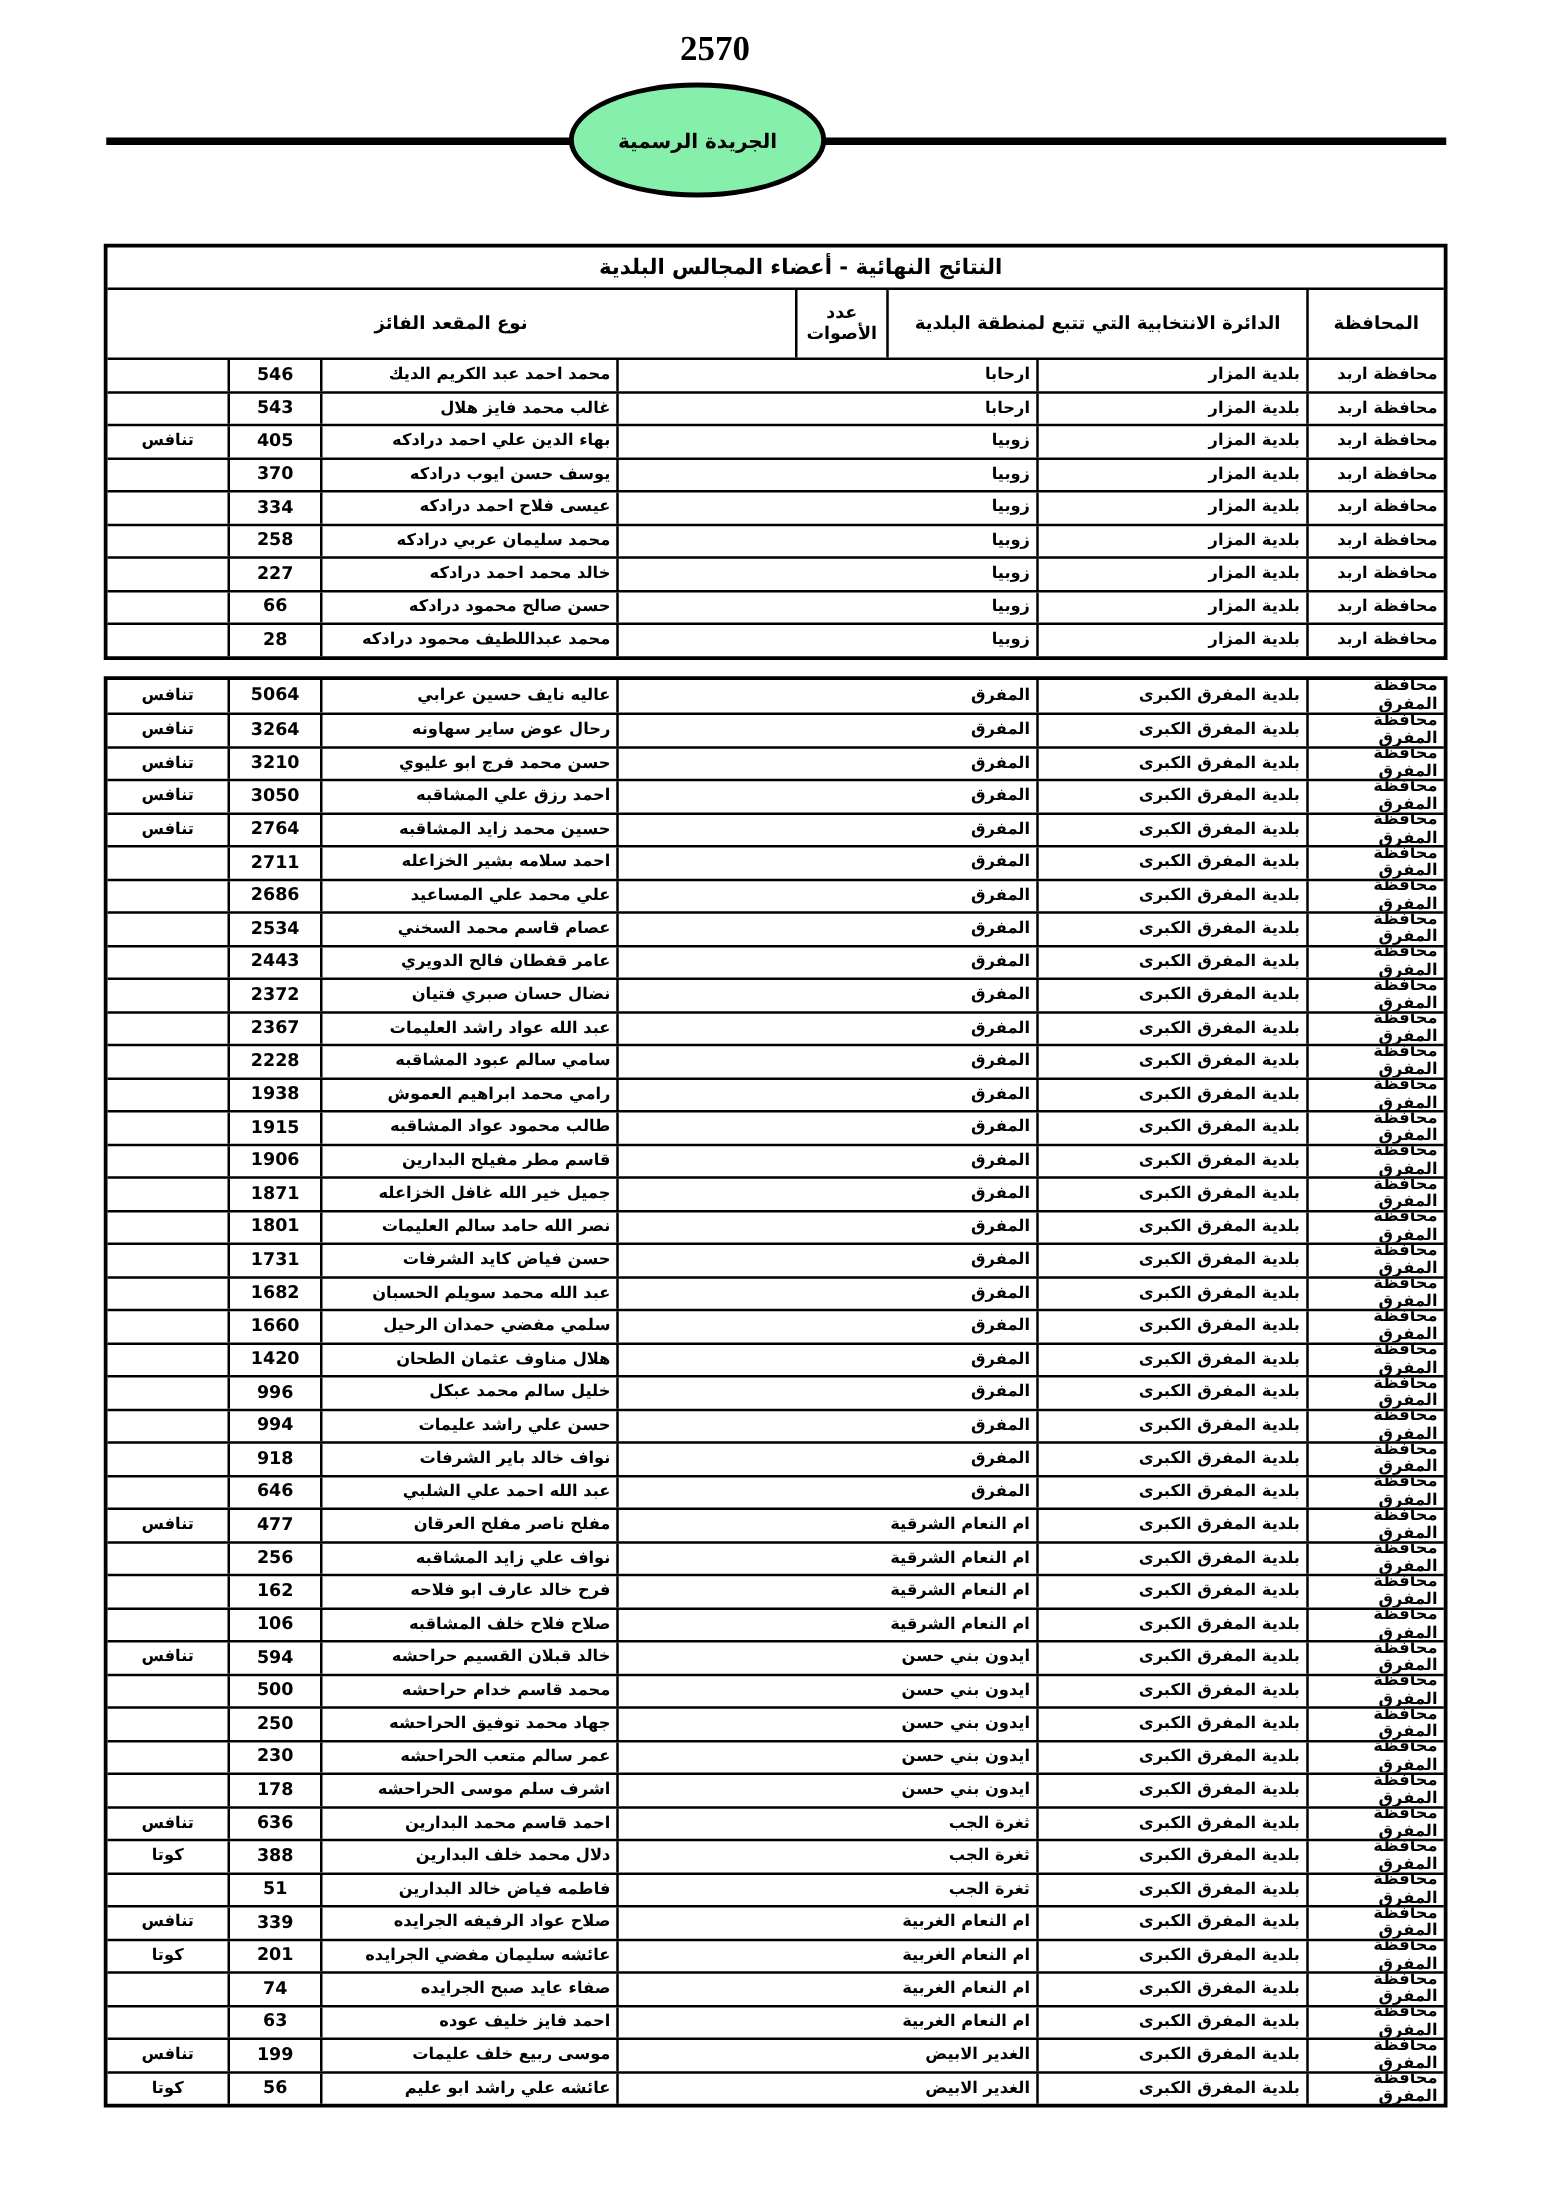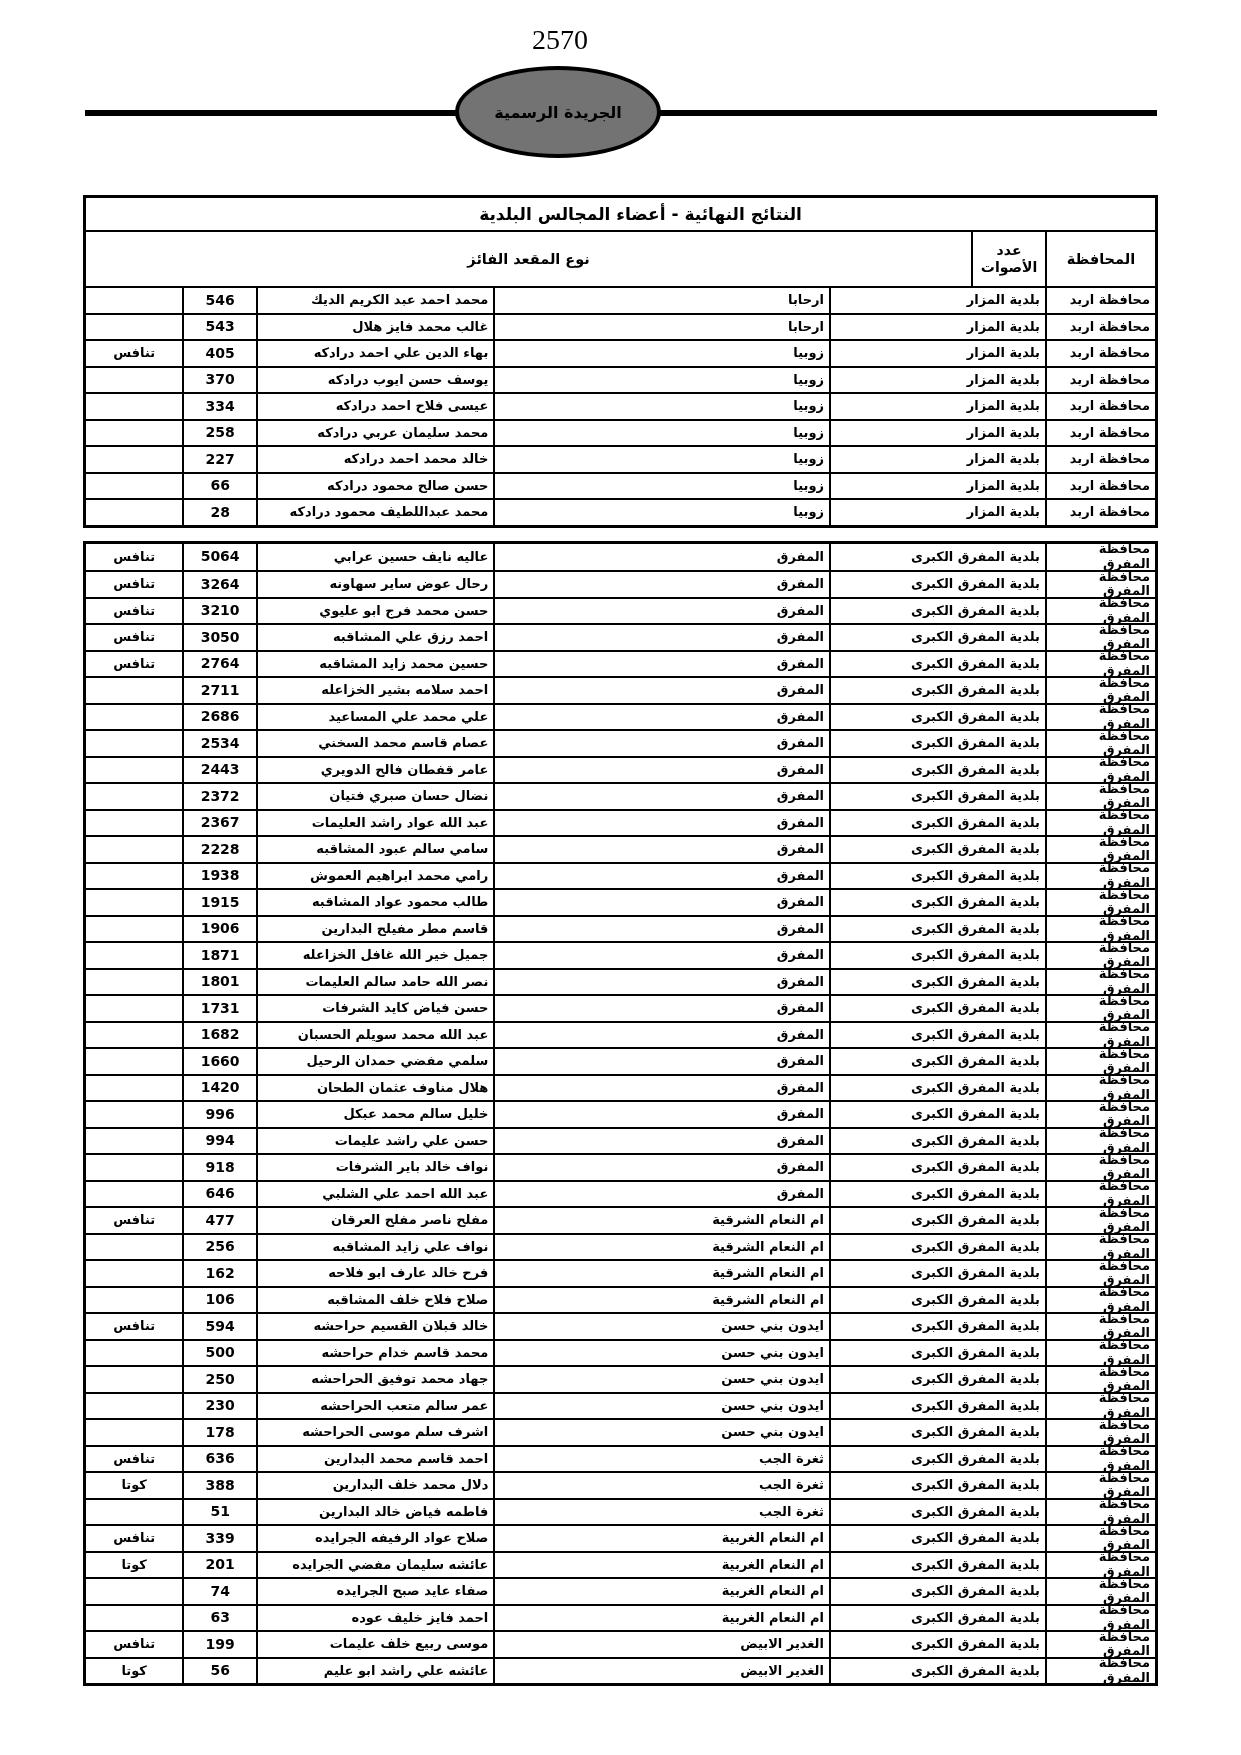--- a/index.html
+++ b/index.html
@@ -6,34 +6,34 @@
   html, body { background: #ffffff; }
   body {
     width: 1241px; height: 1755px;
     position: relative;
     font-family: "DejaVu Sans", sans-serif;
     color: #000;
     direction: rtl;
   }
   
   .page-number {
-    position: absolute; top: 24px; left: 0; width: 1120px;
+    position: absolute; top: 24px; left: 12px; width: 1120px;
     text-align: center;
     font-family: "Liberation Serif", serif;
-    font-size: 28px; font-weight: 400;
+    font-size: 28px; font-weight: 700;
     direction: ltr;
   }
   .banner-line {
     position: absolute; top: 110px; left: 85px;
     width: 1072px; height: 6px; background: #000;
   }
   .banner-oval {
     position: absolute; top: 66px; left: 455px;
     width: 206px; height: 92px;
-    background: #737373; border: 4px solid #000; border-radius: 50%;
+    background: #86efac; border: 4px solid #000; border-radius: 50%;
     display: flex; align-items: center; justify-content: center;
     z-index: 2;
   }
   .banner-oval span { font-size: 16px; font-weight: 700; }
   
   .table-wrap {
     position: absolute; top: 195px; left: 83px; width: 1075px;
   }
   .block { border: 3px solid #000; background: #fff; }
   .block + .block { margin-top: 13px; }
@@ -74,20 +74,21 @@
 </div>
 
 <div class="table-wrap">
 
   <div class="block">
     <div class="tr title-row">
       <div class="title-cell">النتائج النهائية - أعضاء المجالس البلدية</div>
     </div>
     <div class="tr header-row">
       <div class="th col-gov">المحافظة</div>
+      <div class="th col-district">الدائرة الانتخابية التي تتبع لمنطقة البلدية</div>
       <div class="th col-votes">عدد الأصوات</div>
       <div class="th col-seat">نوع المقعد الفائز</div>
     </div>
     <div>
   <div class="tr">
     <div class="td col-gov cell-right">محافظة اربد</div>
     <div class="td col-mun cell-right">بلدية المزار</div>
     <div class="td col-district cell-right">ارحابا</div>
     <div class="td col-name cell-right">محمد احمد عبد الكريم الديك</div>
     <div class="td col-votes cell-center">546</div>

